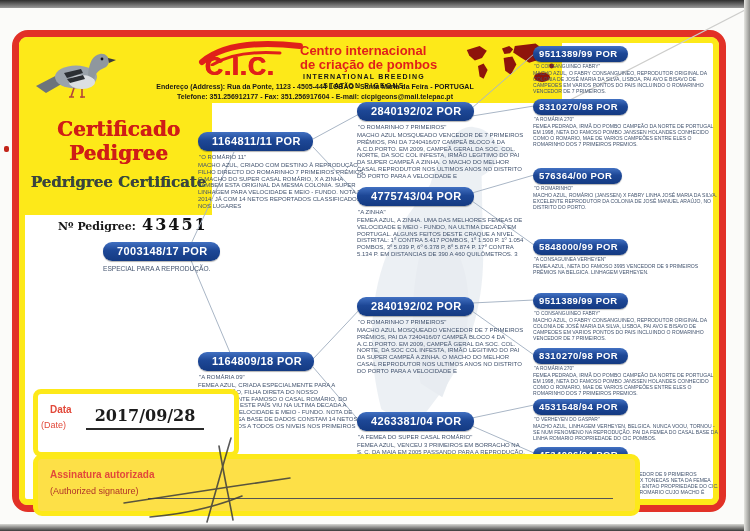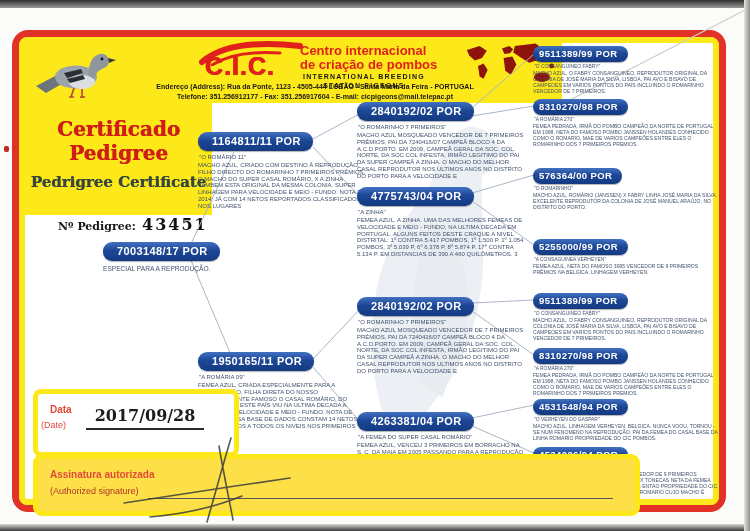--- a/index.html
+++ b/index.html
@@ -183,21 +183,21 @@
     <div class="ring">7003148/17 POR</div>
     <div class="ndesc">ESPECIAL PARA A REPRODUÇÃO.</div>
   </div>
 
   <div class="node g2" style="left:198px;top:131px;width:170px">
     <div class="ring">1164811/11 POR</div>
     <div class="ntitle">"O ROMÁRIO 11"</div>
     <div class="ndesc">MACHO AZUL, CRIADO COM DESTINO À REPRODUÇÃO, FILHO DIRECTO DO ROMARINHO 7 PRIMEIROS PRÉMIOS, O MACHO DO SUPER CASAL ROMÁRIO, X A ZINHA TAMBEM ESTA ORIGINAL DA MESMA COLONIA. SUPER LINHAGEM PARA VELOCIDADE E MEIO - FUNDO. NOTA DE 2014: JÁ COM 14 NETOS REPORTADOS CLASSIFICADOS NOS LUGARES</div>
   </div>
   <div class="node g2" style="left:198px;top:351px;width:170px">
-    <div class="ring">1950165/11 POR</div>
+    <div class="ring">1164809/18 POR</div>
     <div class="ntitle">"A ROMÁRIA 09"</div>
     <div class="ndesc">FEMEA AZUL, CRIADA ESPECIALMENTE PARA A REPRODUÇÃO, FILHA DIRETA DO NOSSO NACIONALMENTE FAMOSO O CASAL ROMÁRIO, DO MELHOR QUE ESTE PAÍS VIU NA ULTIMA DECADA A GANHAR NA VELOCIDADE E MEIO - FUNDO. NOTA DE 2014: NA NOSSA BASE DE DADOS CONSTAM 14 NETOS CLASSIFICADOS A TODOS OS NIVEIS NOS PRIMEIROS TRES</div>
   </div>
 
   <div class="node g3" style="left:357px;top:101px;width:168px">
     <div class="ring">2840192/02 POR</div>
     <div class="ntitle">"O ROMARINHO 7 PRIMEIROS"</div>
     <div class="ndesc">MACHO AZUL MOSQUEADO VENCEDOR DE 7 PRIMEIROS PRÉMIOS, PAI DA 7240416/07 CAMPEÃ BLOCO 4 DA A.C.D.PORTO. EM 2009, CAMPEÃ GERAL DA SOC. COL. NORTE, DA SOC COL INFESTA, IRMÃO LEGITIMO DO PAI DA SUPER CAMPEÃ A ZINHA. O MACHO DO MELHOR CASAL REPRODUTOR NOS ULTIMOS ANOS NO DISTRITO DO PORTO PARA A VELOCIDADE E</div>
   </div>
   <div class="node g3" style="left:357px;top:186px;width:168px">
@@ -225,21 +225,21 @@
     <div class="ring">8310270/98 POR</div>
     <div class="ntitle">"A ROMÁRIA 270"</div>
     <div class="ndesc">FEMEA PEDRADA, IRMÃ DO POMBO CAMPEÃO DA NORTE DE PORTUGAL EM 1998, NETA DO FAMOSO POMBO JANSSEN HOLANDES CONHECIDO COMO O ROMARIO, MAE DE VARIOS CAMPEÕES ENTRE ELES O ROMARINHO DOS 7 PRIMEIROS PREMIOS.</div>
   </div>
   <div class="node g4" style="left:533px;top:165px;width:188px">
     <div class="ring">576364/00 POR</div>
     <div class="ntitle">"O ROMARINHO"</div>
     <div class="ndesc">MACHO AZUL, ROMÁRIO (JANSSEN) X FABRY LINHA JOSÉ MARIA DA SILVA. EXCELENTE REPRODUTOR DA COLONIA DE JOSÉ MANUEL ARAÚJO, NO DISTRITO DO PORTO.</div>
   </div>
   <div class="node g4" style="left:533px;top:236px;width:188px">
-    <div class="ring">5255000/99 POR</div>
+    <div class="ring">5848000/99 POR</div>
     <div class="ntitle">"A CONSAGUINEA VERHEYEN"</div>
     <div class="ndesc">FEMEA AZUL, NETA DO FAMOSO 3995 VENCEDOR DE 9 PRIMEIROS PRÉMIOS NA BELGICA. LINHAGEM VERHEYEN.</div>
   </div>
   <div class="node g4" style="left:533px;top:290px;width:188px">
     <div class="ring">9511389/99 POR</div>
     <div class="ntitle">"O CONSANGUINEO FABRY"</div>
     <div class="ndesc">MACHO AZUL, O FABRY CONSANGUINEO, REPRODUTOR ORIGINAL DA COLONIA DE JOSÉ MARIA DA SILVA, LISBOA, PAI AVO E BISAVO DE CAMPEOES EM VARIOS PONTOS DO PAIS INCLUINDO O ROMARINHO VENCEDOR DE 7 PRIMEIROS.</div>
   </div>
   <div class="node g4" style="left:533px;top:345px;width:188px">
     <div class="ring">8310270/98 POR</div>

